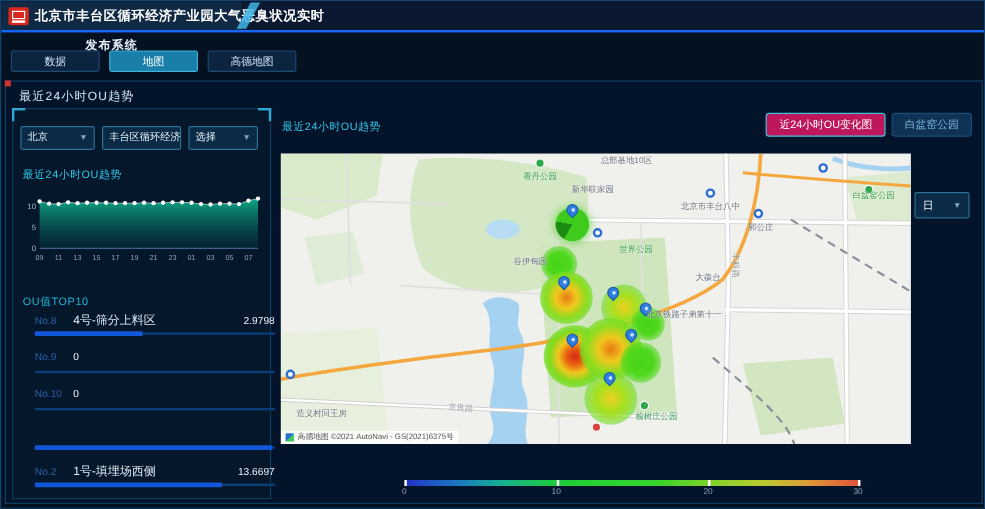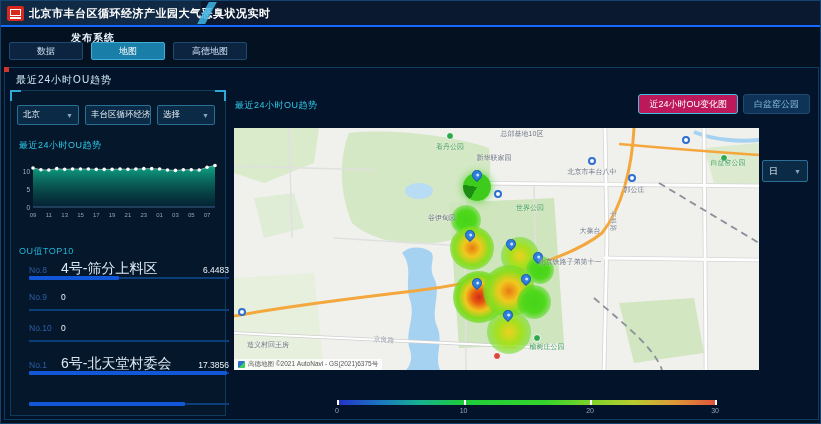--- a/index.html
+++ b/index.html
@@ -39,21 +39,21 @@
   .select { height:20px; background:#0b2a45; border:1px solid #2a6f96; border-radius:2px; display:flex; align-items:center; justify-content:space-between; padding:0 5px; color:#eaf4fc; font-size:8.5px; cursor:pointer; white-space:nowrap; overflow:hidden; }
   .select .chev { color:#7fa8c8; font-size:7px; margin-left:3px; }
   .s1{width:62px;} .s2{width:66px;} .s3{width:58px;}
   .trend-label { position:absolute; left:8px; top:48px; font-size:9px; color:#2fc8e8; letter-spacing:.5px; }
   .trend-chart { position:absolute; left:6px; top:60px; }
   .top5-title { position:absolute; left:8px; top:154px; font-size:9px; color:#1fb6d4; letter-spacing:.5px; }
   .top5 { position:absolute; left:18px; top:166px; width:200px; }
   .t5row { position:relative; height:31.5px; }
   .t5line { display:flex; align-items:baseline; gap:6px; padding-top:3px; }
   .t5rank { color:#2e5fa8; font-size:8.5px; width:26px; flex:0 0 auto; }
-  .t5name { color:#dfe8f2; font-size:14px; flex:1 1 auto; white-space:nowrap; overflow:hidden; }
+  .t5name { color:#dfe8f2; font-size:10px; flex:1 1 auto; white-space:nowrap; overflow:hidden; }
   .t5val  { color:#eef4fa; font-size:8.5px; }
   .t5track { position:absolute; left:0; right:0; top:20px; height:2px; background:#0c3f79; }
   .t5bar   { position:absolute; left:0; top:19px; height:4px; background:#1257d8; border-radius:1px; }
 
   
   .map-title { position:absolute; left:230px; top:31px; font-size:9px; color:#2fc8e8; letter-spacing:.5px; }
   .map-btns { position:absolute; right:8px; top:26px; display:flex; gap:5px; }
   .map-btn { height:20px; padding:0 10px; display:flex; align-items:center; font-size:9px; border-radius:3px; cursor:pointer; }
   .map-btn.active { background:#be185d; color:#fff; border:1px solid #3fc2e0;margin-left:48px; }
   .map-btn.idle { background:#0e3356; color:#7fb3d8; border:1px solid #1d4a73; }
@@ -181,21 +181,21 @@
           <text x="174.2608695652174" y="66" text-anchor="middle" font-size="6" fill="#8ba3ba">05</text>
           <text x="190.08695652173913" y="66" text-anchor="middle" font-size="6" fill="#8ba3ba">07</text>
         </svg>
 
       <div class="top5-title">OU值TOP10</div>
       <div class="top5">
         <div class="t5row">
           <div class="t5line">
             <span class="t5rank">No.8</span>
             <span class="t5name">4号-筛分上料区</span>
-            <span class="t5val">6.4483</span>
+            <span class="t5val">2.9798</span>
           </div>
           <div class="t5track"></div>
           <div class="t5bar" style="width: 45%;"></div>
         </div>
         <div class="t5row">
           <div class="t5line">
             <span class="t5rank">No.9</span>
             <span class="t5val">0</span>
           </div>
           <div class="t5track"></div>
@@ -203,29 +203,29 @@
         </div>
         <div class="t5row">
           <div class="t5line">
             <span class="t5rank">No.10</span>
             <span class="t5val">0</span>
           </div>
           <div class="t5track"></div>
           <div class="t5bar" style="width: 0%;"></div>
         </div>
         <div class="t5row">
+          <div class="t5track"></div>
+          <div class="t5bar" style="width: 99%;"></div>
+        </div>
+        <div class="t5row">
           <div class="t5line">
-            <span class="t5rank">No.1</span>
-            <span class="t5name">6号-北天堂村委会</span>
-            <span class="t5val">17.3856</span>
+            <span class="t5rank">No.2</span>
+            <span class="t5name">1号-填埋场西侧</span>
+            <span class="t5val">13.6697</span>
           </div>
-          <div class="t5track"></div>
-          <div class="t5bar" style="width: 99%;"></div>
-        </div>
-        <div class="t5row">
           <div class="t5track"></div>
           <div class="t5bar" style="width: 78%;"></div>
         </div>
       </div>
     </div>
 
     <div class="map-title">最近24小时OU趋势</div>
     <div class="map-btns">
       <div class="map-btn active">近24小时OU变化图</div>
       <div class="map-btn idle">白盆窑公园</div>

